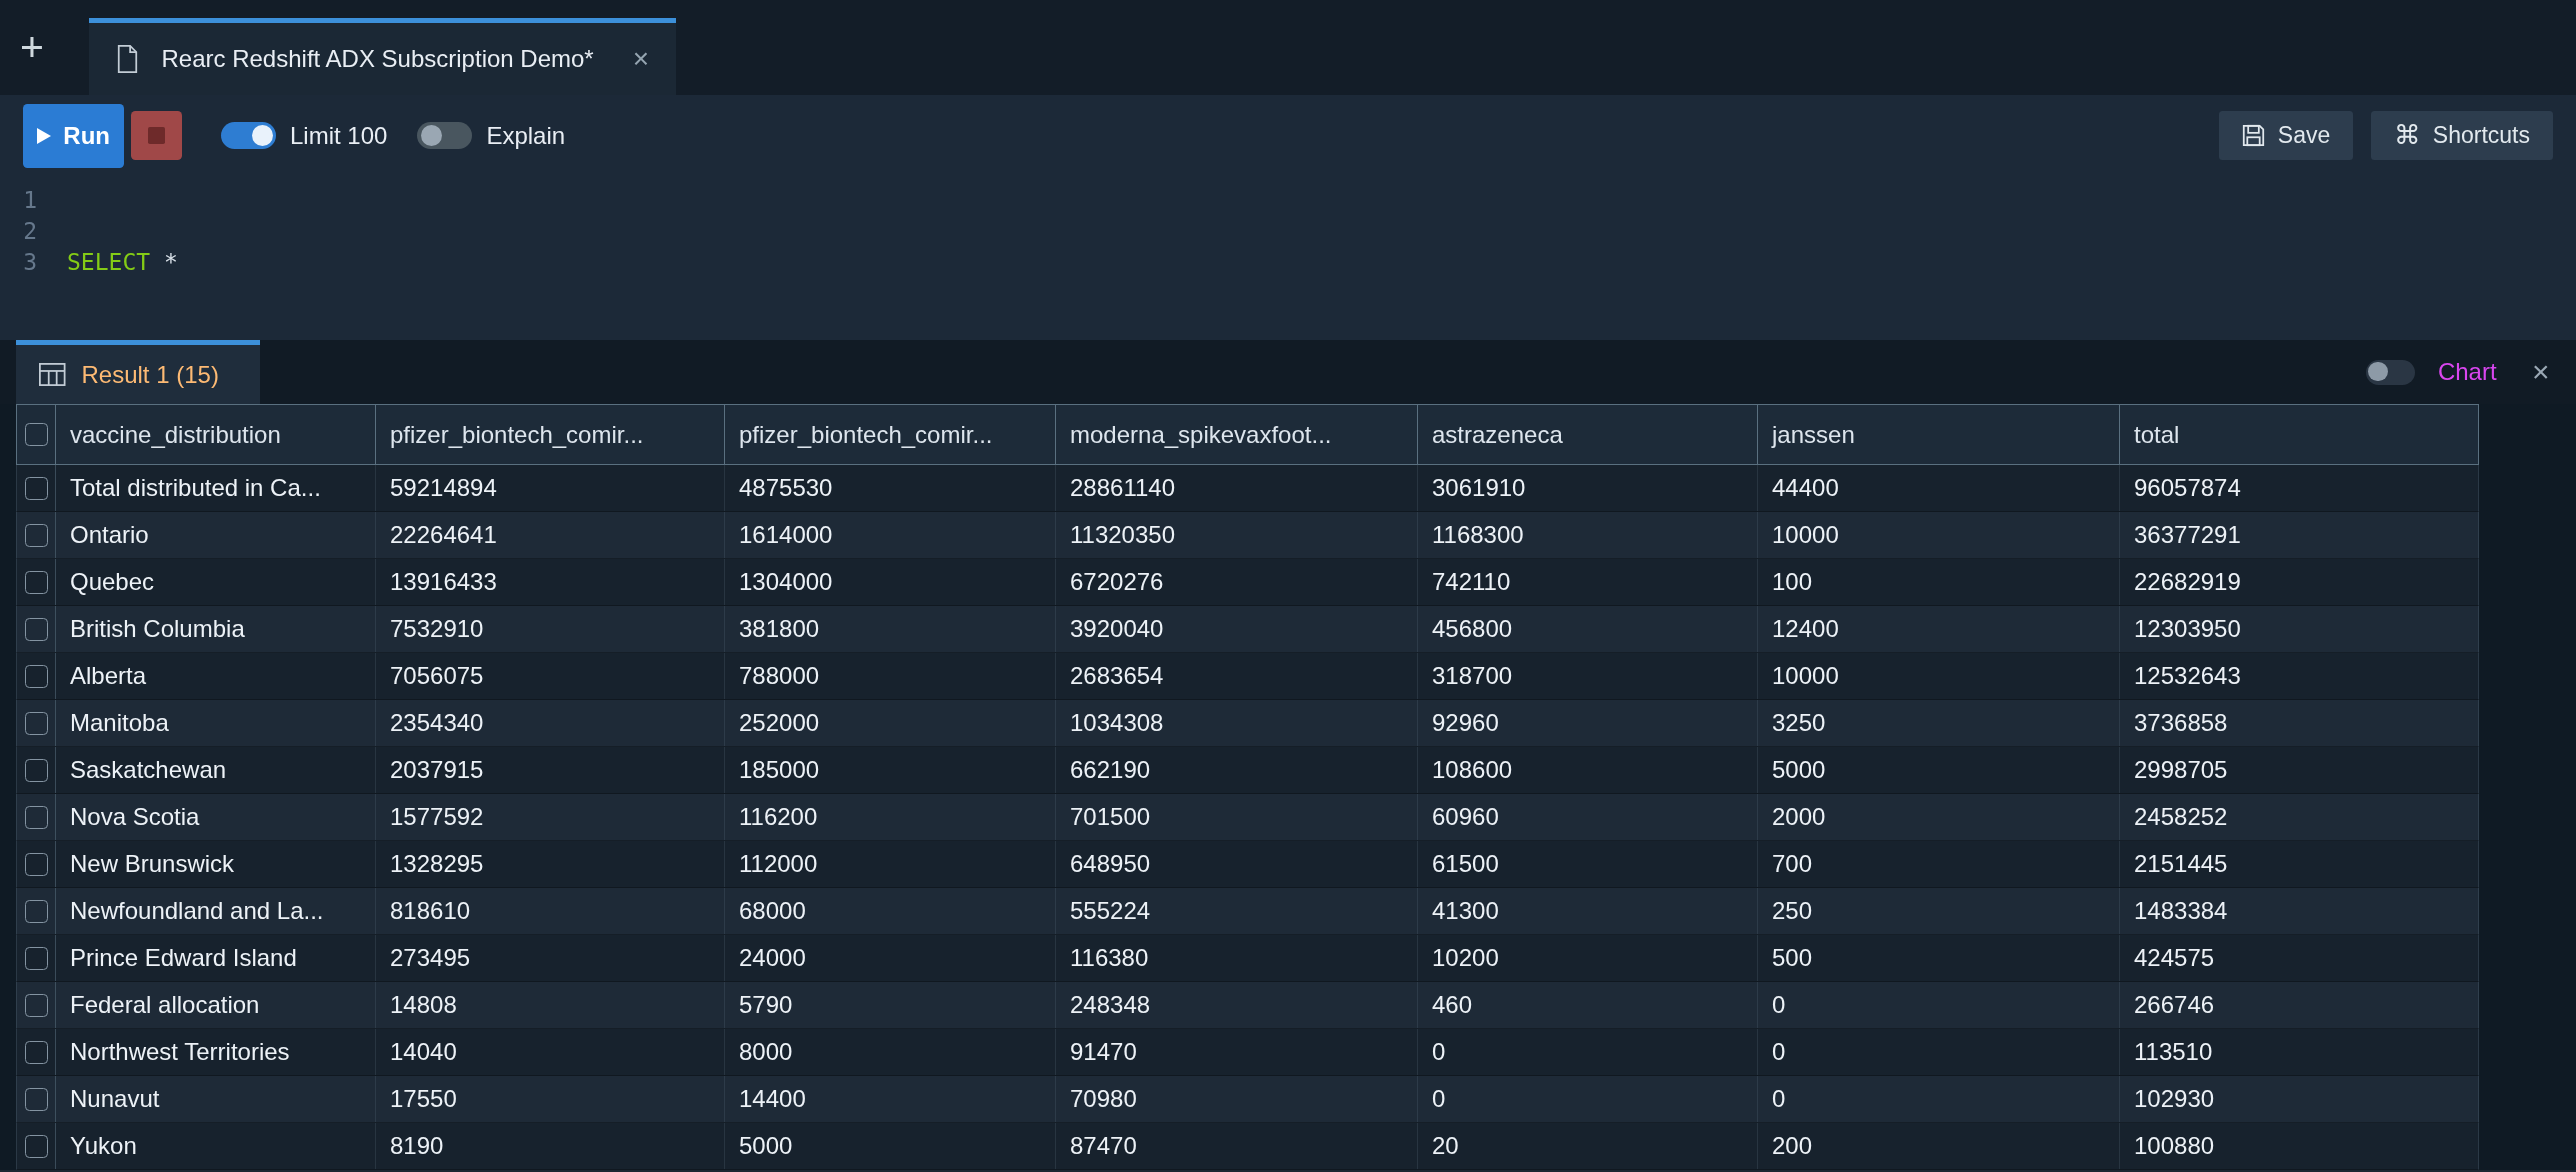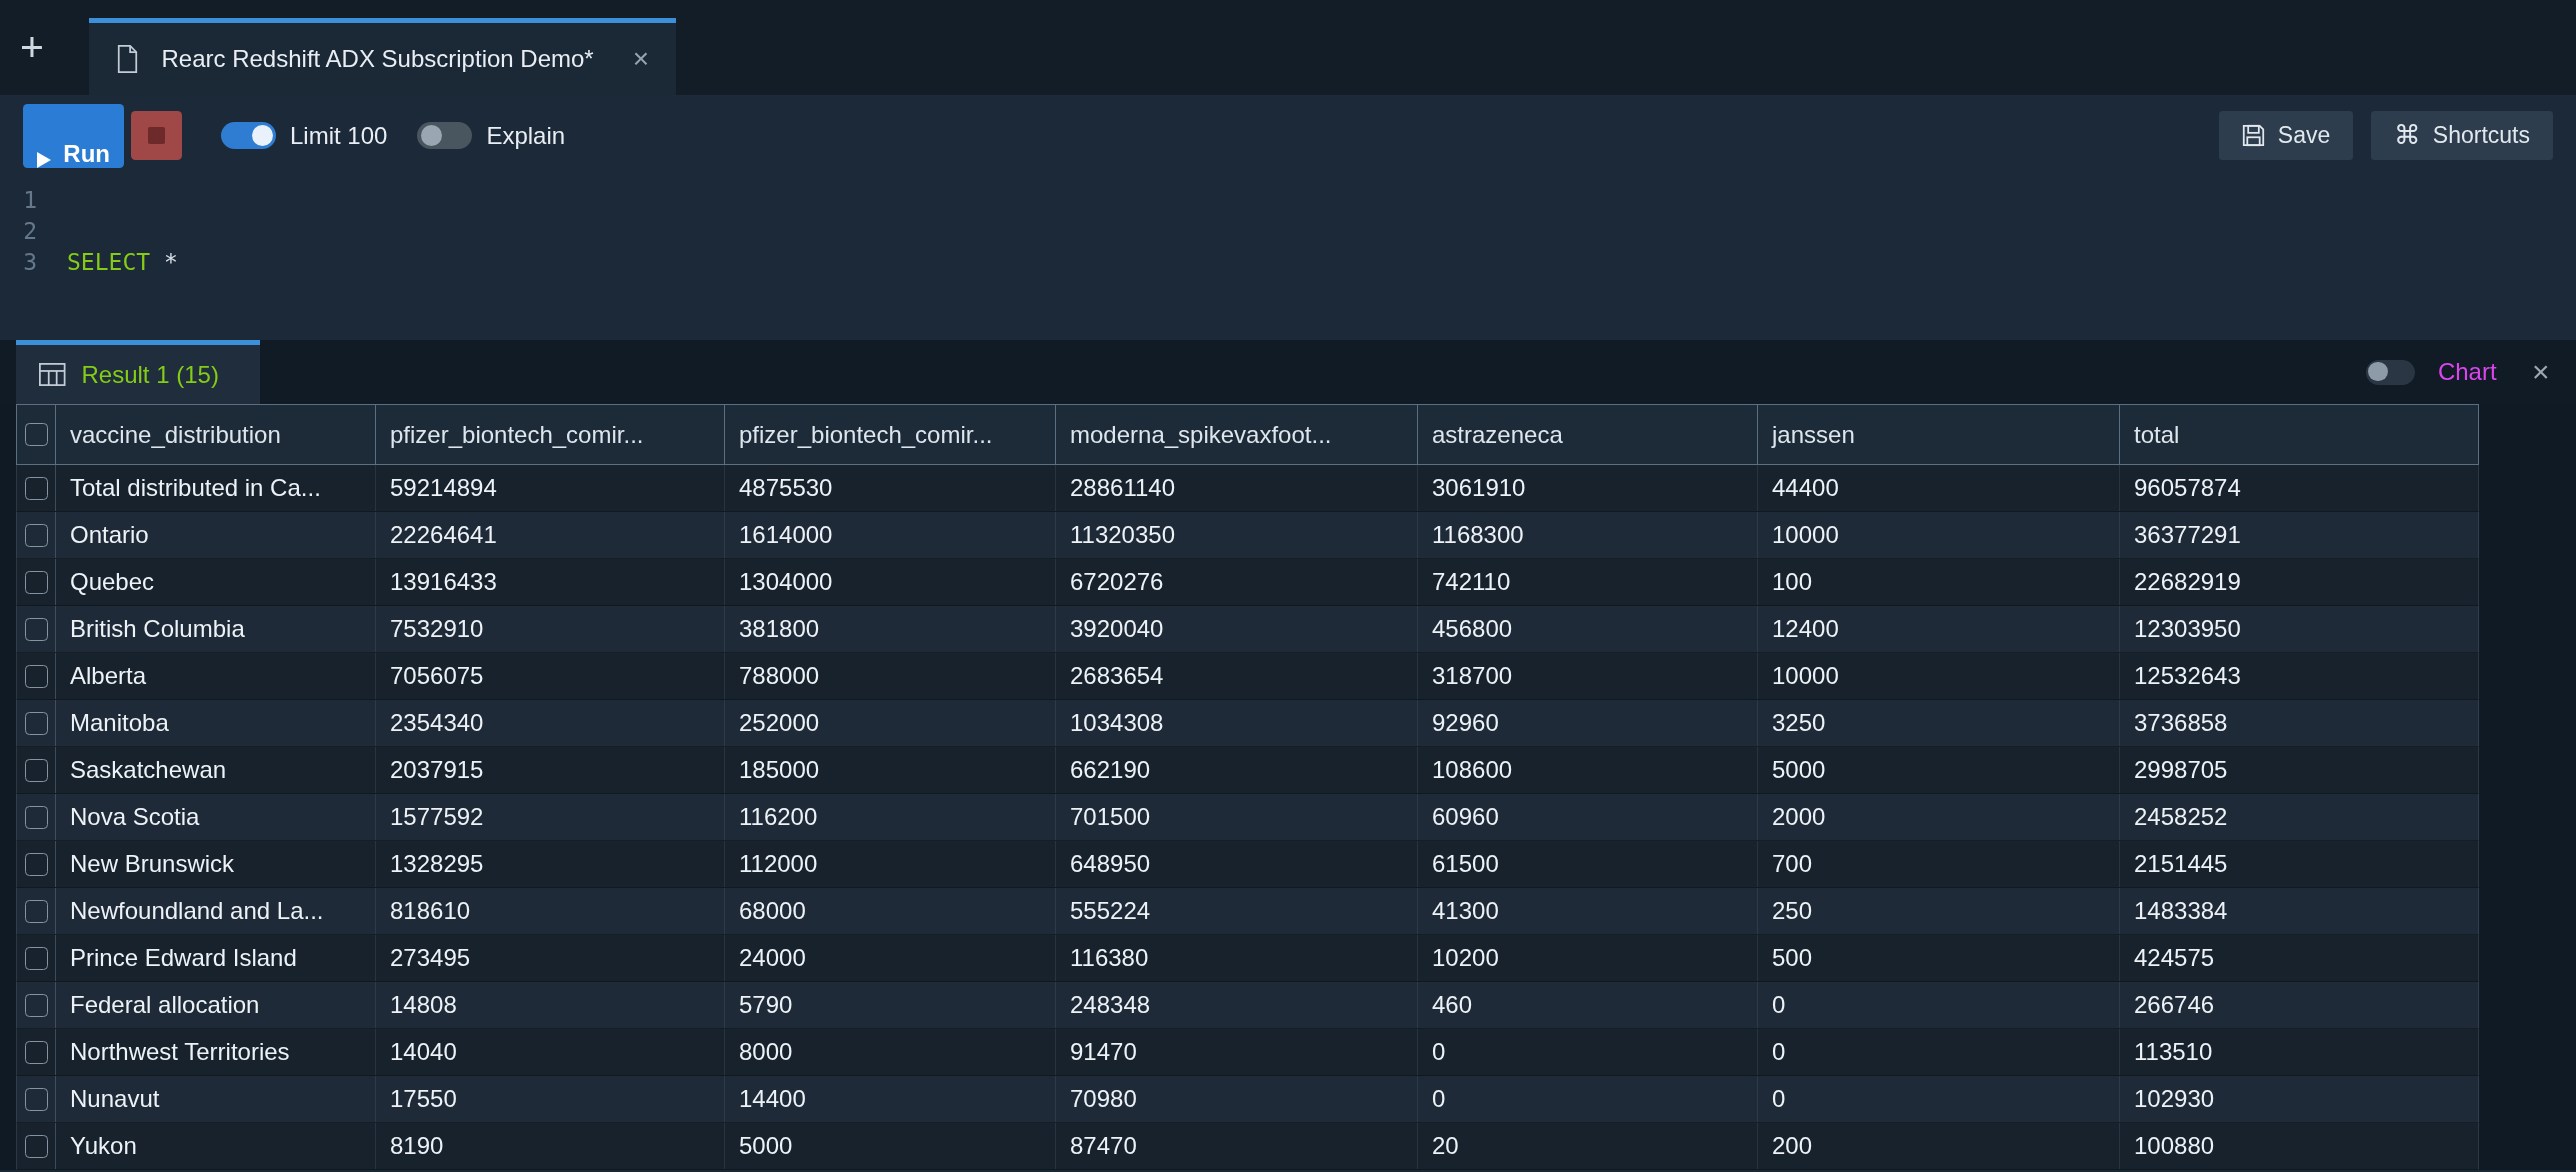--- a/index.html
+++ b/index.html
@@ -15,21 +15,21 @@
     background:#1b2835; border-top:5.3px solid #3c90da; display:flex; align-items:center;
     gap:23px; padding:0 26.5px; }
   .doc-icon { width:23px; height:28px; flex:none; }
   .tab-title { font-size:24px; color:#e9eef4; white-space:nowrap; }
   .tab-close { margin-left:16px; font-size:28px; color:#95a5b1; cursor:pointer; }
 
   
   .toolbar { height:81px; background:#1c2938; display:flex; align-items:center;
     padding:0 23px; flex:none; }
   .btn-run { height:64px; width:101px; background:#2b7cd4; border:none; border-radius:4.4px;
-    color:#fff; font-size:24px; font-weight:bold; display:flex; align-items:flex-end;
+    color:#fff; font-size:24px; font-weight:bold; display:flex; align-items:center;
     justify-content:center; gap:12.4px; cursor:pointer; font-family:inherit; }
   .play-icon { width:0; height:0; border-top:8.8px solid transparent;
     border-bottom:8.8px solid transparent; border-left:14px solid #fff; }
   .btn-stop { height:49px; width:51px; margin-left:7px; background:#a04848; border:none;
     border-radius:4.4px; display:flex; align-items:center; justify-content:center; cursor:pointer; }
   .stop-icon { width:17.7px; height:17.7px; background:#6e2a2a; border-radius:1.8px; }
   .toggle { width:55px; height:26.5px; border-radius:14px; position:relative; flex:none; cursor:pointer; }
   .toggle .knob { width:21px; height:21px; border-radius:50%; position:absolute; top:2.6px; }
   .toggle.on { background:#2e7dd2; }
   .toggle.on .knob { right:3.5px; background:#e9f2fb; }
@@ -50,21 +50,21 @@
   .code { padding-left:16px; color:#d9e1e9; white-space:pre; }
   .kw { color:#84cc16; }
   .caret { display:inline-block; width:1.8px; height:24px; background:#e8eef4;
     vertical-align:-3.5px; margin-left:0.9px; }
 
   
   .results-bar { height:64px; background:#111b25; display:flex; align-items:center; flex:none; }
   .result-tab { align-self:stretch; margin-left:16px; min-width:244px; background:#1f2d3c;
     border-top:5.3px solid #3c90da; display:flex; align-items:center; gap:16px; padding:0 23px; }
   .grid-icon { width:26.5px; height:23px; flex:none; }
-  .result-tab-label { font-size:24px; color:#84cc16; white-space:nowrap; }
+  .result-tab-label { font-size:24px; color:#fdba74; white-space:nowrap; }
   .results-right { margin-left:auto; display:flex; align-items:center; gap:23px; padding-right:26.5px; }
   .toggle.small { width:49px; height:25px; background:#2a3644; }
   .toggle.small .knob { width:19.4px; height:19.4px; left:2.6px; top:2.6px; background:#8d9aa7; }
   .chart-label { font-size:24px; color:#d946ef; }
   .results-close { font-size:30px; color:#9aa8b4; cursor:pointer; margin-left:12.4px; }
 
   
   .table-area { flex:none; background:#0f1a24; padding-left:16px; }
   .thead { display:flex; width:max-content; height:61px; background:#1d2b39;
     border:0.9px solid #5a7080; }

